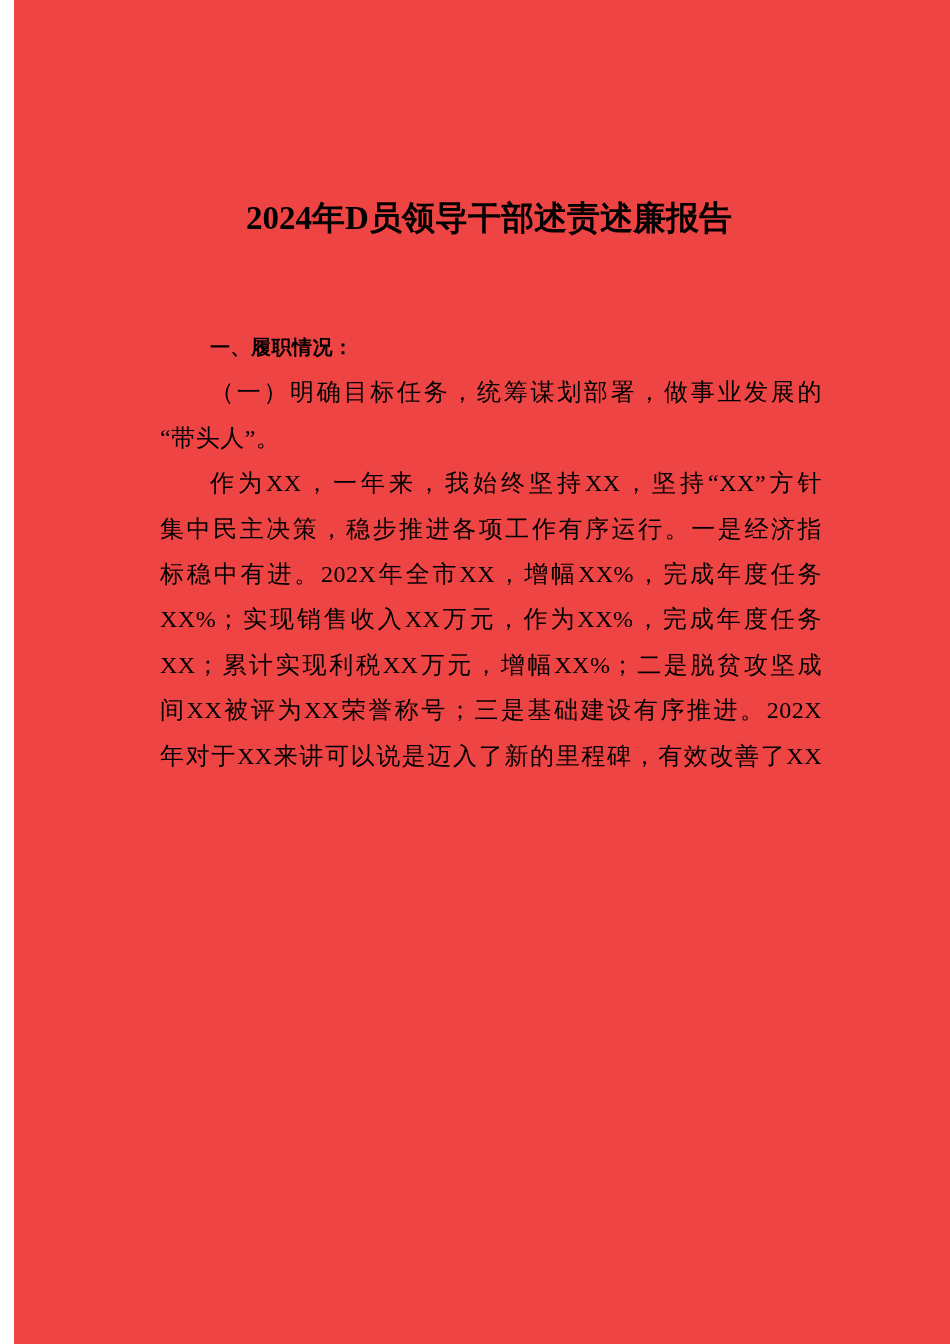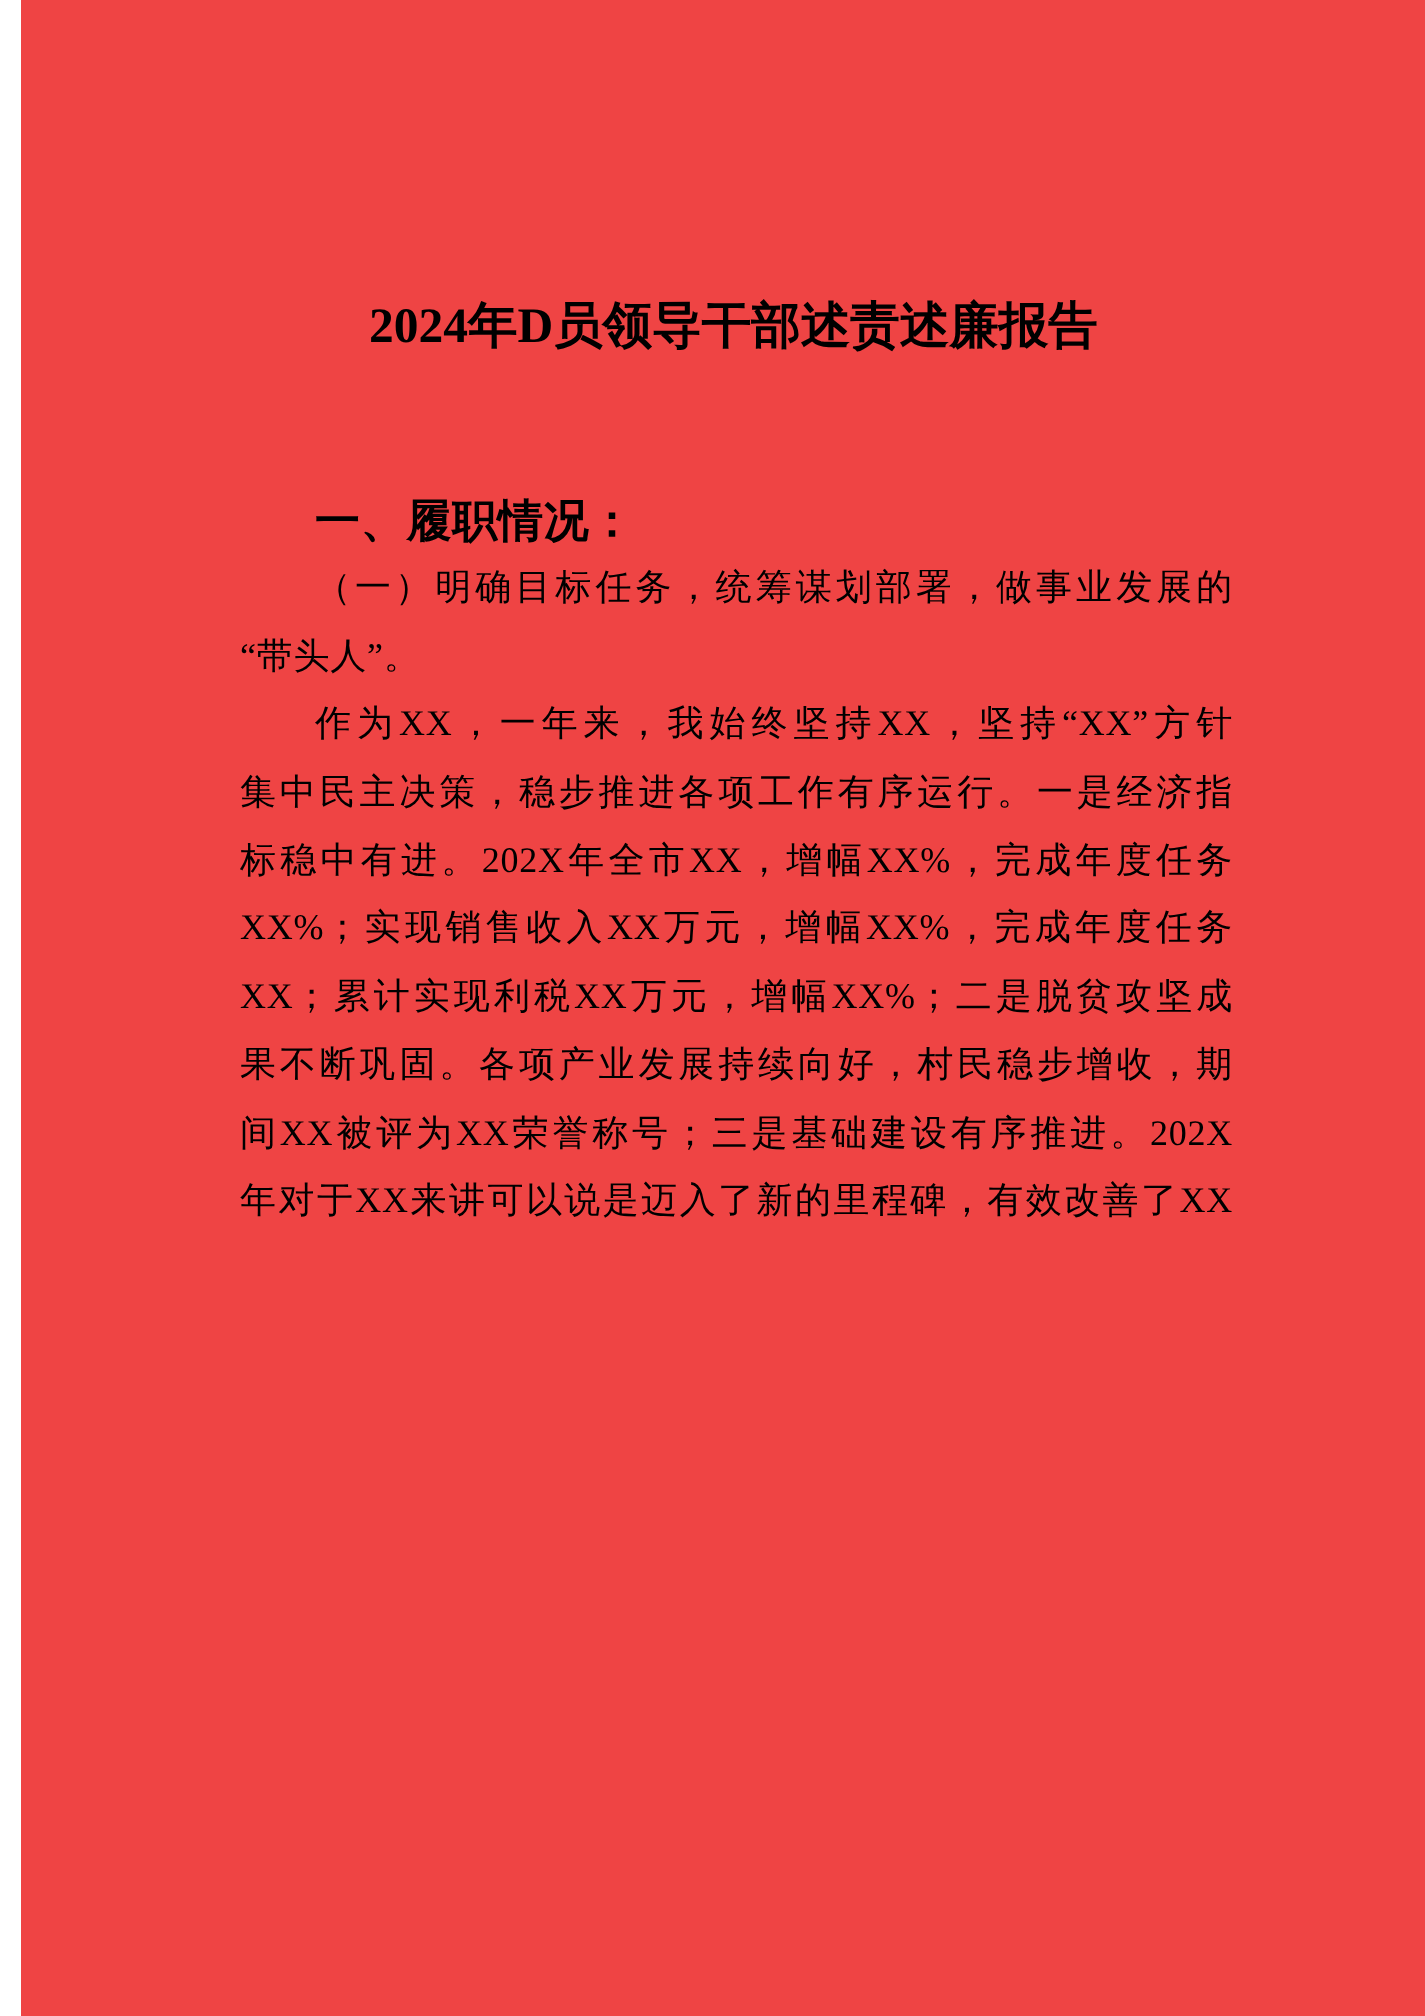--- a/index.html
+++ b/index.html
@@ -52,21 +52,21 @@
     }
     .line.last {
       text-align-last: left;
     }
     .indent {
       padding-left: 50px;
     }
     .heading1 {
       font-weight: bold;
       font-family: "DejaVu Sans", "Liberation Sans", sans-serif;
-      font-size: 30px;
+      font-size: 20px;
       text-align-last: left;
     }
   </style>
 </head>
 <body>
 
 <div class="page">
   <div class="title">2024年D员领导干部述责述廉报告</div>
 
   <div class="body-text">
@@ -78,20 +78,19 @@
 
     <div>
       <div class="line indent">（一）明确目标任务，统筹谋划部署，做事业发展的</div>
       <div class="line last">“带头人”。</div>
     </div>
 
     <div>
       <div class="line indent">作为XX，一年来，我始终坚持XX，坚持“XX”方针</div>
       <div class="line">集中民主决策，稳步推进各项工作有序运行。一是经济指</div>
       <div class="line">标稳中有进。202X年全市XX，增幅XX%，完成年度任务</div>
-      <div class="line">XX%；实现销售收入XX万元，增幅XX%，完成年度任务</div>
+      <div class="line">XX%；实现销售收入XX万元，作为XX%，完成年度任务</div>
       <div class="line">XX；累计实现利税XX万元，增幅XX%；二是脱贫攻坚成</div>
-      <div class="line">果不断巩固。各项产业发展持续向好，村民稳步增收，期</div>
       <div class="line">间XX被评为XX荣誉称号；三是基础建设有序推进。202X</div>
       <div class="line">年对于XX来讲可以说是迈入了新的里程碑，有效改善了XX</div>
     </div>
   </div>
 </div>
 
 </body></html>

